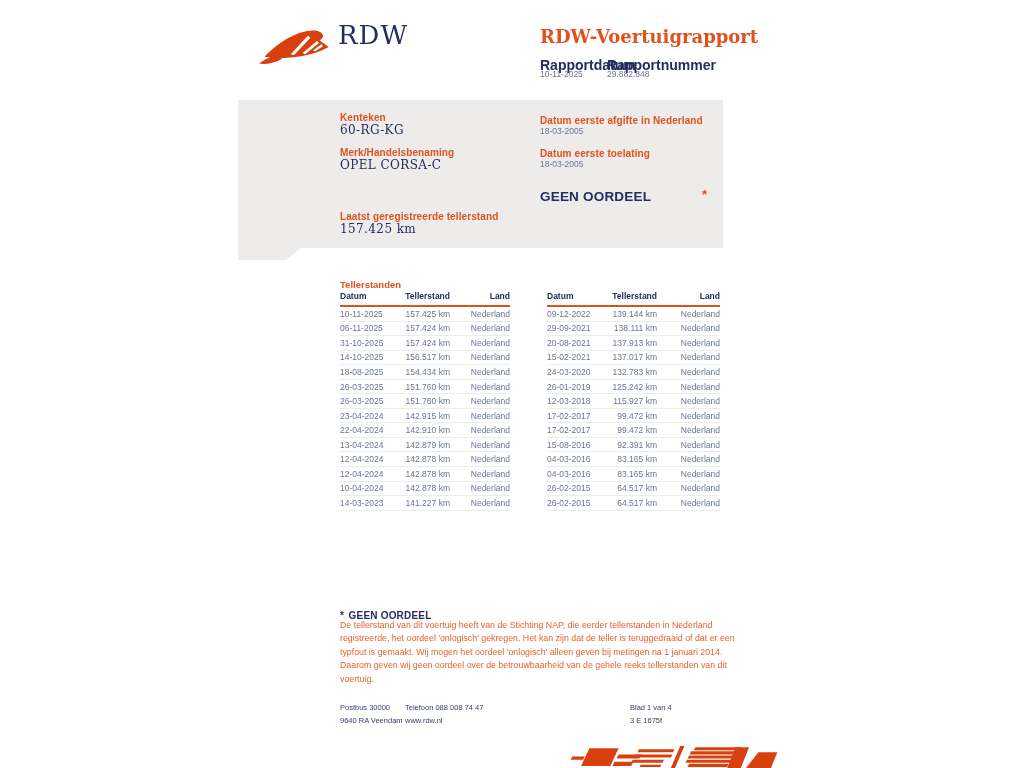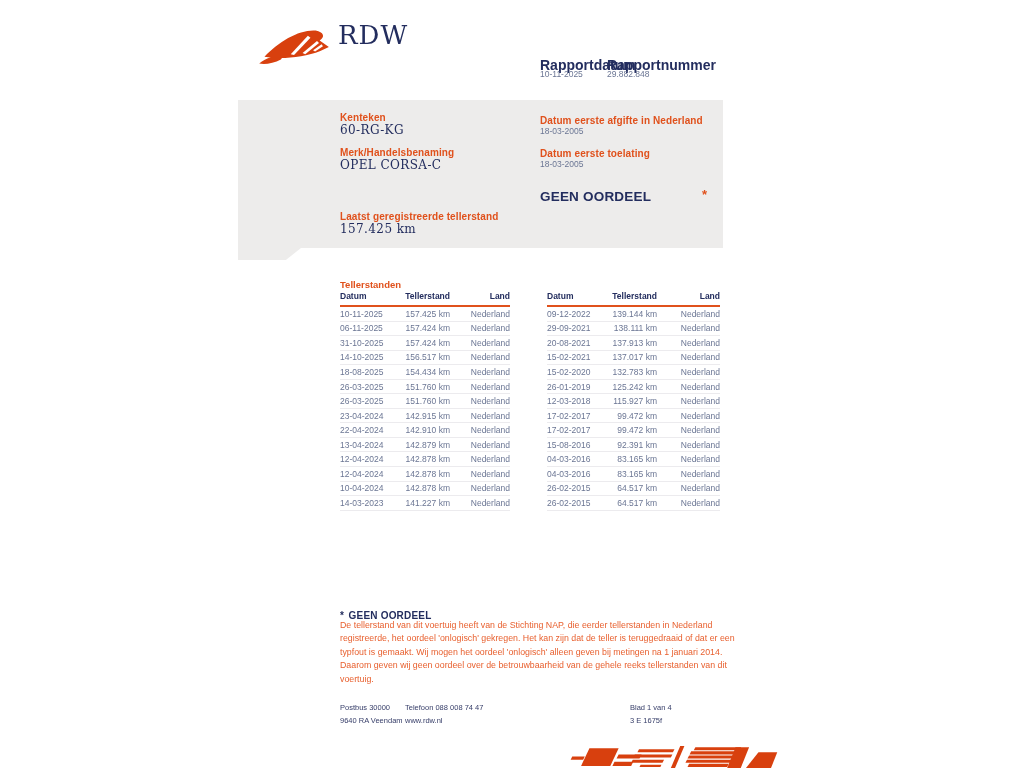--- a/index.html
+++ b/index.html
@@ -49,20 +49,21 @@
     <svg width="80" height="46" viewBox="0 0 120 70">
       <path fill="#D8400E" d="M4 60 C14 52 30 46 44 44 L37 54 C26 60 12 62 4 60 Z"></path>
       <path fill="#D8400E" d="M12 50 C34 26 66 8 90 10 C102 12 105 20 96 25 L110 35 L97 41 C72 51 38 54 12 50 Z"></path>
       <path fill="#ffffff" d="M52 46 L78 18 L82 21 L57 47 Z"></path>
       <path fill="#ffffff" d="M70 44 L92 26 L95 29 L74 46 Z"></path>
       <path fill="#ffffff" d="M86 40 L99 31 L101 34 L89 42 Z"></path>
     </svg>
   </div>
   <div class="abs wordmark" style="left:338px;top:20px;">RDW</div>
 
+  <div class="abs doc-title" style="left:540px;top:26px;">RDW-Voertuigrapport</div>
   <div class="abs hdr-lbl" style="left:540px;top:57px;">Rapportdatum</div>
   <div class="abs hdr-lbl" style="left:607px;top:57px;">Rapportnummer</div>
   <div class="abs smallval" style="left:540px;top:69px;">10-11-2025</div>
   <div class="abs smallval" style="left:607px;top:69px;">29.882.848</div>
 
   <div class="abs panel" style="left:238px;top:100px;width:485px;height:148px;"></div>
   <div class="abs panel-tab" style="left:238px;top:248px;width:63px;height:12px;"></div>
 
   <div class="abs lbl" style="left:340px;top:112px;">Kenteken</div>
   <div class="abs bigval" style="left:340px;top:123px;">60-RG-KG</div>
@@ -181,21 +182,21 @@
           <div class="c0">20-08-2021</div>
           <div class="c1">137.913 km</div>
           <div class="c2">Nederland</div>
         </div>
         <div class="trow">
           <div class="c0">15-02-2021</div>
           <div class="c1">137.017 km</div>
           <div class="c2">Nederland</div>
         </div>
         <div class="trow">
-          <div class="c0">15-02-2020</div>
+          <div class="c0">24-03-2020</div>
           <div class="c1">132.783 km</div>
           <div class="c2">Nederland</div>
         </div>
         <div class="trow">
           <div class="c0">26-01-2019</div>
           <div class="c1">125.242 km</div>
           <div class="c2">Nederland</div>
         </div>
         <div class="trow">
           <div class="c0">12-03-2018</div>

